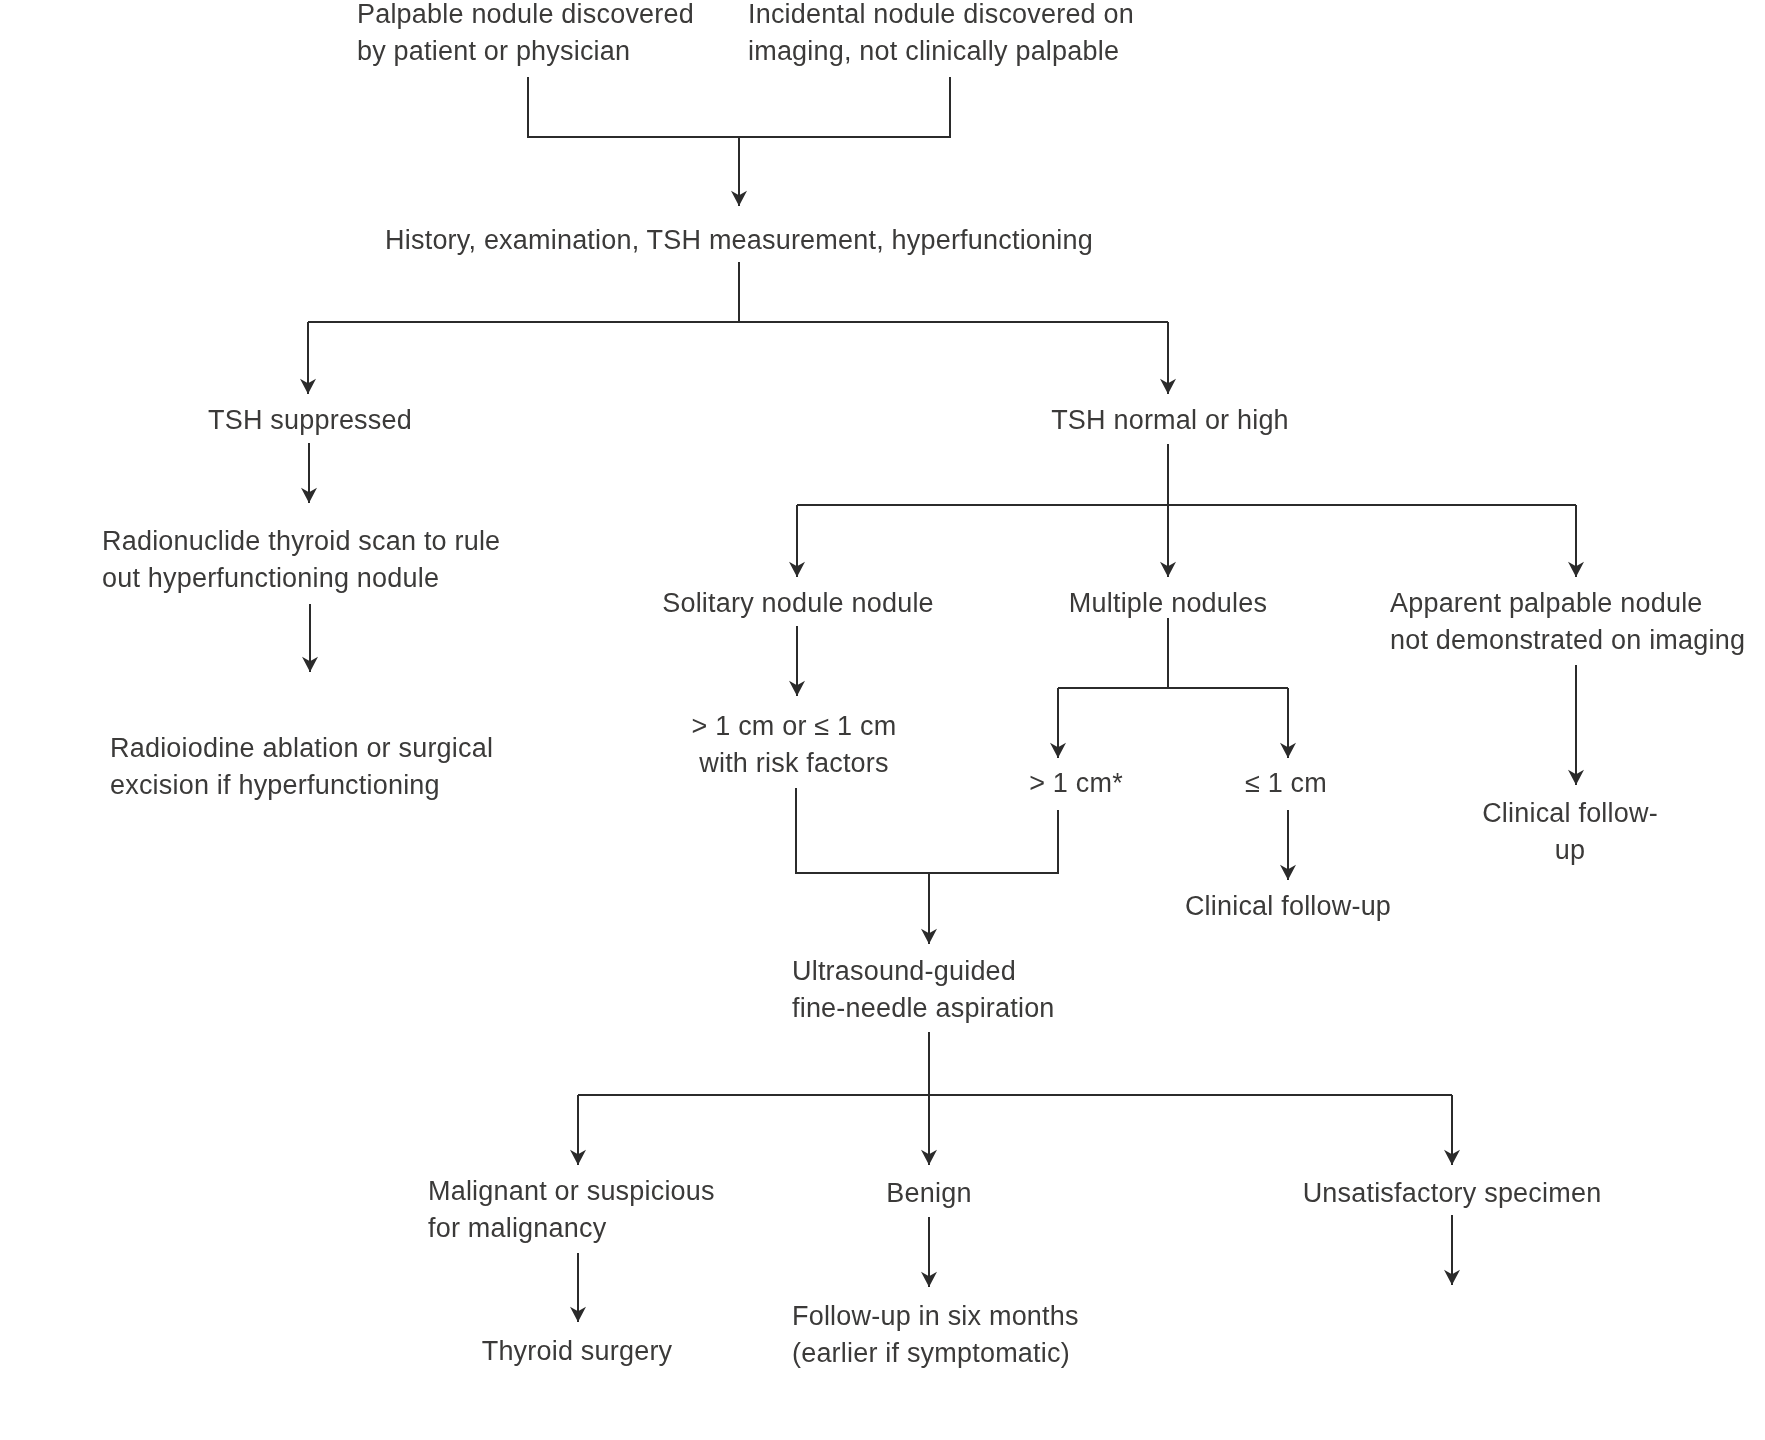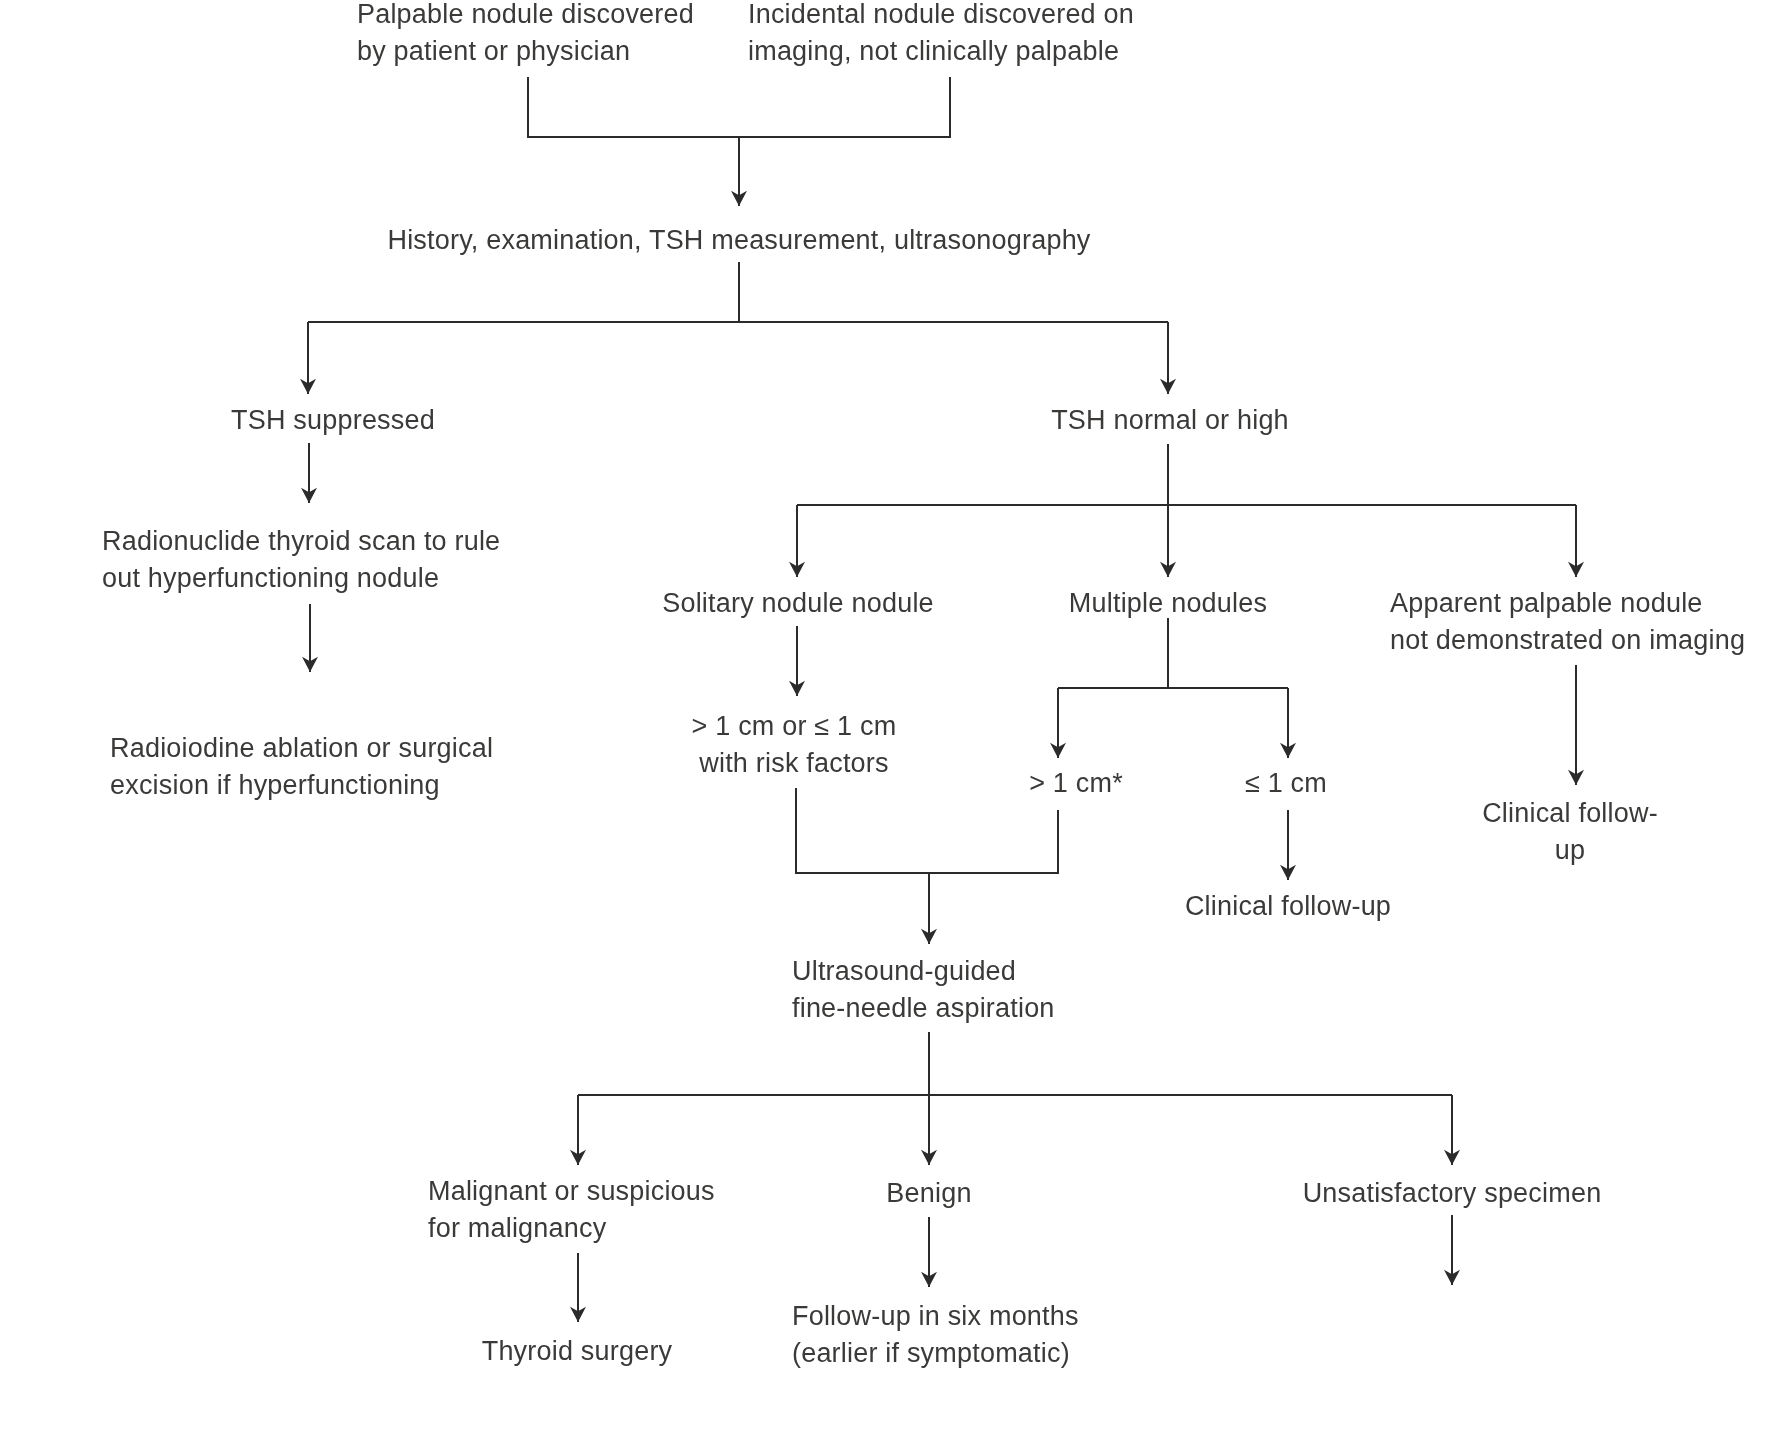--- a/index.html
+++ b/index.html
@@ -86,23 +86,23 @@
     <line x1="578" y1="1253" x2="578" y2="1322" marker-end="url(#ah)"></line>
     <line x1="929" y1="1217" x2="929" y2="1287" marker-end="url(#ah)"></line>
     <line x1="1452" y1="1215" x2="1452" y2="1285" marker-end="url(#ah)"></line>
   </svg>
 
   <div class="node" style="left:357px;top:-4px;">Palpable nodule discovered
 by patient or physician</div>
   <div class="node" style="left:748px;top:-4px;">Incidental nodule discovered on
 imaging, not clinically palpable</div>
 
-  <div class="node center" style="left:739px;top:222px;">History, examination, TSH measurement, ultrasonography</div>
+  <div class="node center" style="left:739px;top:222px;">History, examination, TSH measurement, hyperfunctioning</div>
 
-  <div class="node center" style="left:310px;top:402px;margin-left:23px;">TSH suppressed</div>
+  <div class="node center" style="left:310px;top:402px;">TSH suppressed</div>
   <div class="node" style="left:102px;top:523px;">Radionuclide thyroid scan to rule
 out hyperfunctioning nodule</div>
   <div class="node" style="left:110px;top:682px;margin-top:48px;">Radioiodine ablation or surgical
 excision if hyperfunctioning</div>
 
   <div class="node center" style="left:1170px;top:402px;">TSH normal or high</div>
 
   <div class="node center" style="left:798px;top:585px;">Solitary nodule nodule</div>
   <div class="node center" style="left:1168px;top:585px;">Multiple nodules</div>
   <div class="node" style="left:1390px;top:585px;">Apparent palpable nodule

